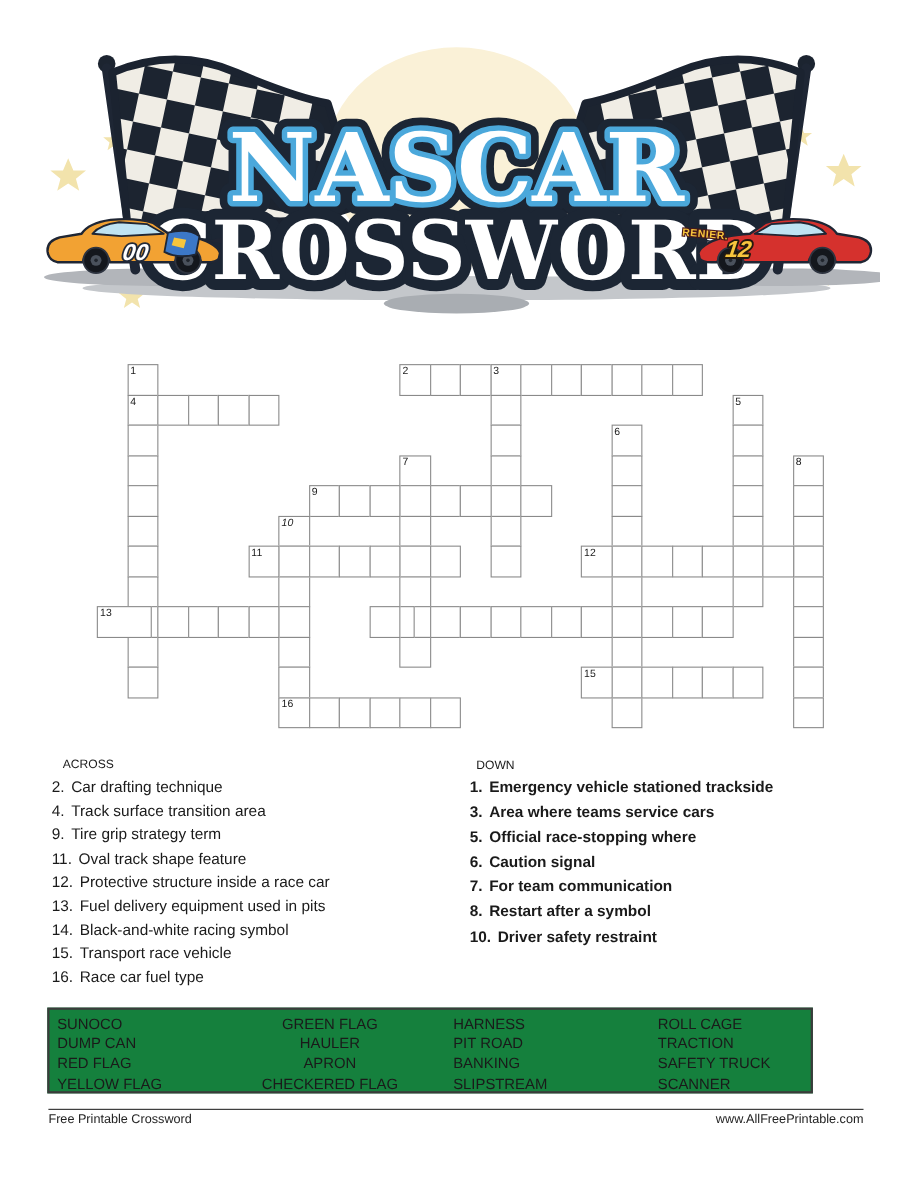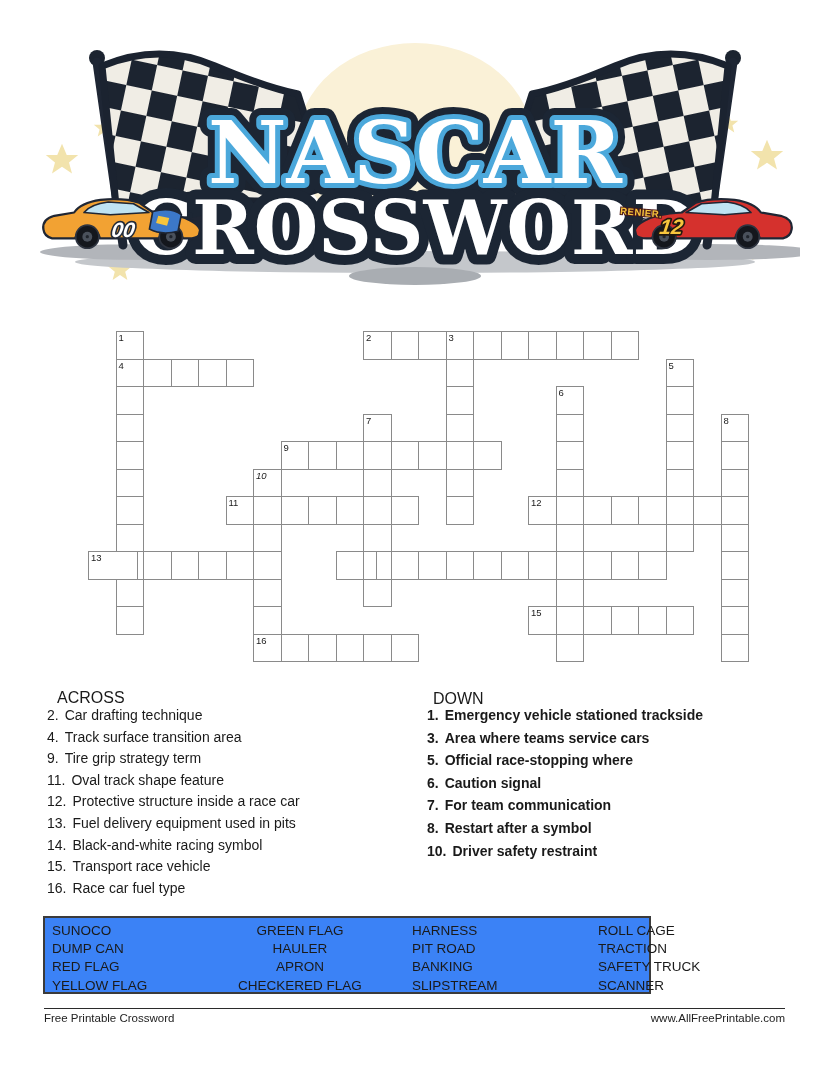--- a/index.html
+++ b/index.html
@@ -13,29 +13,29 @@
   
   #grid{position:absolute;left:88px;top:331px;width:661px;height:331px;}
   .cell{
     position:absolute;width:28.5px;height:28.5px;box-sizing:border-box;
     background:#ffffff;border:1.4px solid #8a8a8a;
   }
   .cellnum{
     position:absolute;left:2px;top:0px;font-size:9.5px;line-height:11px;color:#1a1a1a;
   }
   
-  .clue-heading{position:absolute;font-size:16px;color:#1a1a1a;}
+  .clue-heading{position:absolute;font-size:11px;color:#1a1a1a;}
   .clue-list{position:absolute;list-style:none;margin:0;padding:0;font-size:14px;}
   .clue-list li{margin:0 0 6.8px 0;line-height:14.8px;white-space:nowrap;}
   #down-list li{margin-bottom:7.8px;}
   .clue-num{display:inline-block;margin-right:6px;}
   
   #word-bank{
-    position:absolute;left:43px;top:916px;width:608px;height:78px;
-    box-sizing:border-box;border:2px solid #3b3b3b;background:#3b82f6;
+    position:absolute;left:43px;top:916px;width:696px;height:78px;
+    box-sizing:border-box;border:2px solid #3b3b3b;background:#15803d;
   }
   .wb-col{position:absolute;top:4px;list-style:none;margin:0;padding:0;font-size:13.5px;}
   .wb-col li{line-height:18.2px;white-space:nowrap;}
   .wb-c0{left:7px;}.wb-c1{left:193px;text-align:center;}.wb-c2{left:367px;}.wb-c3{left:553px;}
   
   #footer-rule{position:absolute;left:44px;top:1008px;width:741px;border-top:1.5px solid #2b2b2b;}
   .footer-text{position:absolute;top:1012px;font-size:11.5px;color:#222;}
   #footer-left{left:44px;}
   #footer-right{right:44px;}
 </style>

